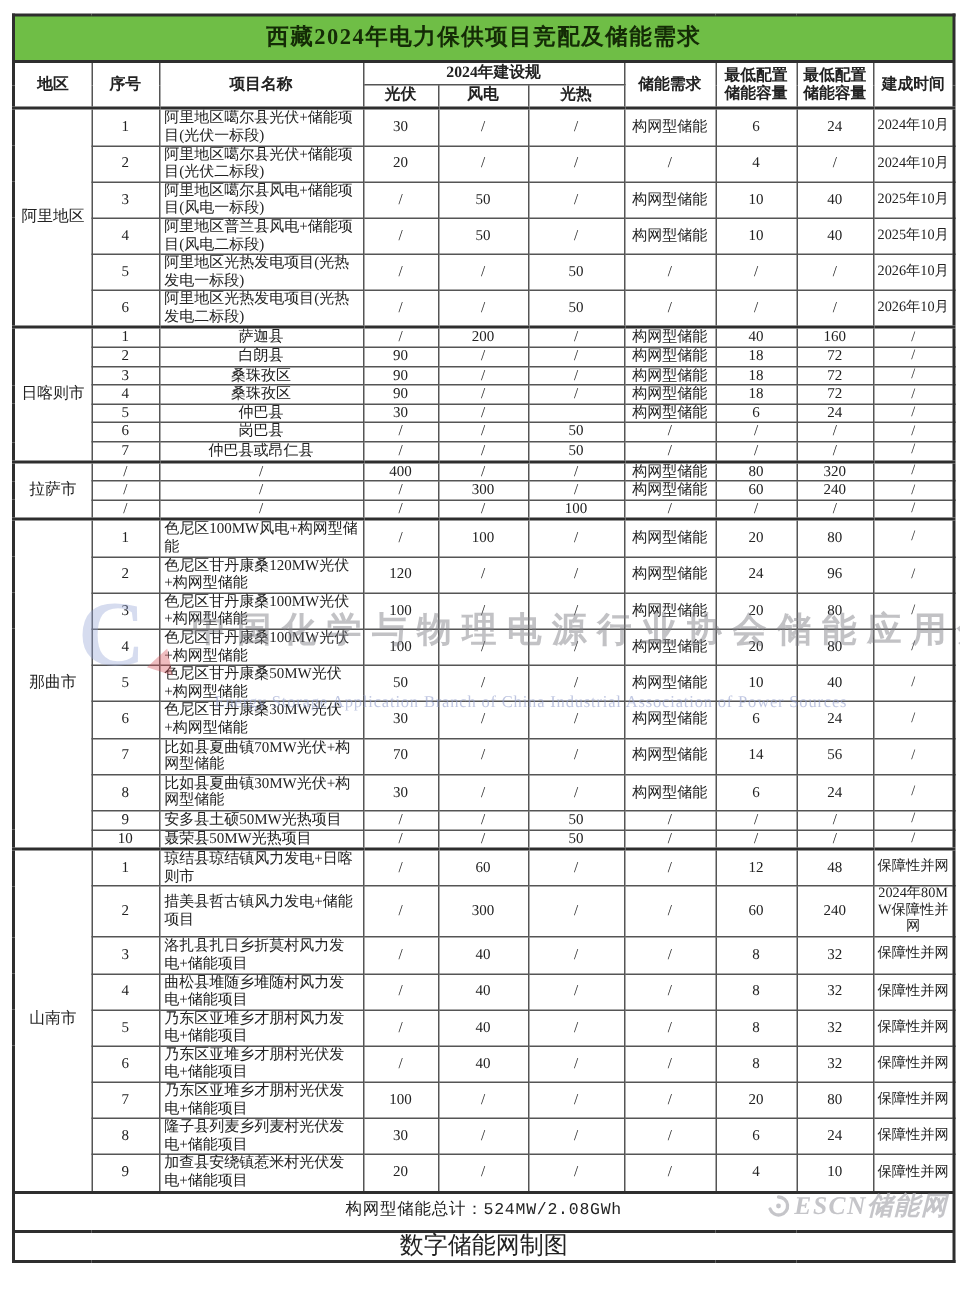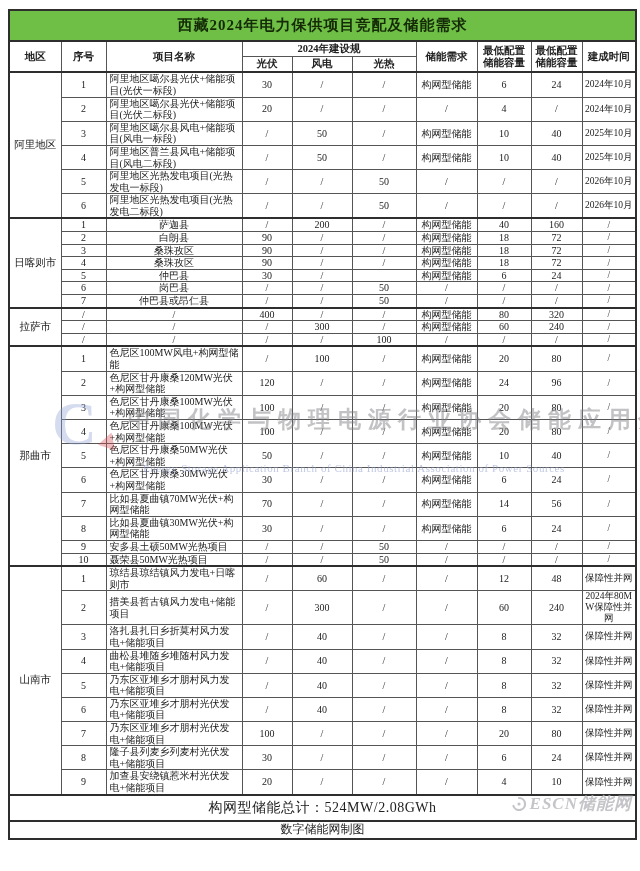--- a/index.html
+++ b/index.html
@@ -37,22 +37,22 @@
     border-bottom:2px solid var(--border-dark,#2e2e2e);
   }
   thead th{font-weight:bold;font-size:10.5px;padding:1px 2px;}
   thead tr.sub th{border-bottom:2px solid var(--border-dark,#2e2e2e);}
   td.region-cell{font-size:10.5px;white-space:nowrap;padding:0;}
   td.project-cell{text-align:left;padding:0 3px;}
   td.project-cell.ctr{text-align:center;margin-top:41px;}
   td.completion-cell{font-size:9.5px;}
   tr.region-start td{border-top:2px solid var(--border-dark,#2e2e2e);}
   tfoot td{border-top:2px solid var(--border-dark,#2e2e2e);}
-  tr.total-row td{font-size:14px;height:24px;font-weight:normal;letter-spacing:.5px;}
-  tr.credit-row td{font-size:12px;height:16px;}
+  tr.total-row td{font-size:11px;height:24px;font-weight:normal;letter-spacing:.5px;font-family:Liberation Mono, monospace;}
+  tr.credit-row td{font-size:16px;height:16px;}
   
   .wm{position:absolute;pointer-events:none;white-space:nowrap;}
   .wm-c{
     left:52px;top:388px;
     font-size:62px;font-weight:bold;
     color:rgba(148,164,214,.38);
     font-family:"Liberation Serif",serif;
   }
   .wm-tri{
     position:absolute;left:100px;top:432px;

